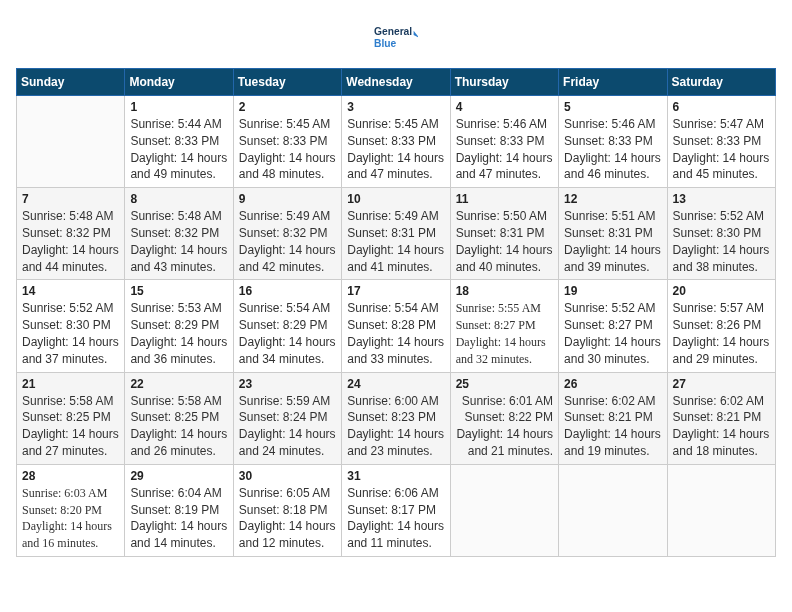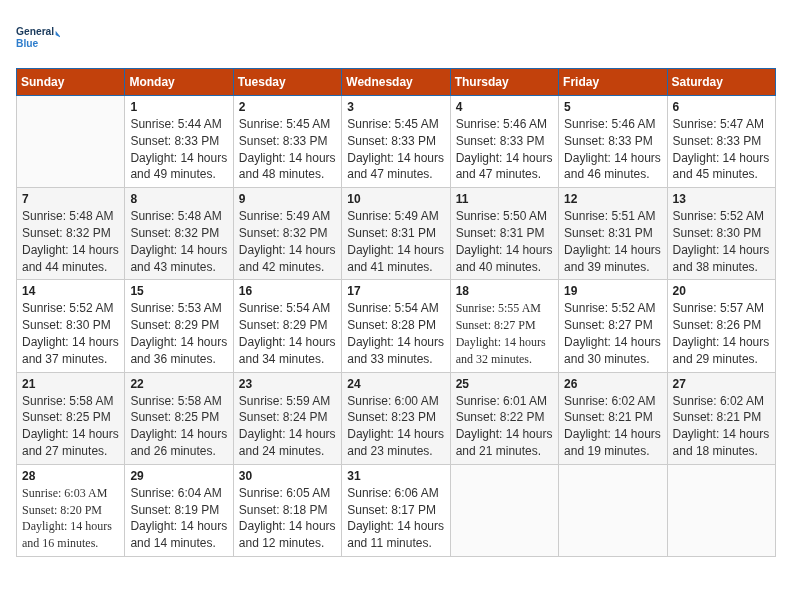--- a/index.html
+++ b/index.html
@@ -5,21 +5,21 @@
     * { box-sizing: border-box; margin: 0; padding: 0; }
     body {
       font-family: Arial, sans-serif;
       background: #fff;
       width: 792px;
       min-height: 612px;
       padding: 16px;
     }
     .header {
       display: flex;
-      justify-content: flex-start;
+      justify-content: center;
       align-items: flex-start;
       margin-bottom: 8px;
     }
     .logo {
       display: flex;
       align-items: center;
       gap: 4px;
     }
     .title-block { text-align: right; }
     .month-title {
@@ -32,21 +32,21 @@
       font-size: 15px;
       color: #333;
       margin-top: 2px;
     }
     table {
       width: 100%;
       border-collapse: collapse;
       table-layout: fixed;
     }
     thead th {
-      background-color: #c2410c;
+      background-color: #0c4a6e;
       color: #fff;
       font-size: 12px;
       font-weight: bold;
       padding: 6px 4px;
       text-align: left;
       border: 1px solid #2266aa;
     }
     tbody td {
       border: 1px solid #ccc;
       vertical-align: top;
@@ -272,21 +272,21 @@
         </td>
         <td>
           <span class="day-num">24</span>
           <div class="day-info" style="white-space: pre-line;">Sunrise: 6:00 AM
 Sunset: 8:23 PM
 Daylight: 14 hours
 and 23 minutes.</div>
         </td>
         <td>
           <span class="day-num">25</span>
-          <div class="day-info" style="white-space: pre-line;">Sunrise: 6:01 AM
+          <div class="day-info" style="white-space: pre-line; text-align: right;">Sunrise: 6:01 AM
 Sunset: 8:22 PM
 Daylight: 14 hours
 and 21 minutes.</div>
         </td>
         <td>
           <span class="day-num">26</span>
           <div class="day-info" style="white-space: pre-line;">Sunrise: 6:02 AM
 Sunset: 8:21 PM
 Daylight: 14 hours
 and 19 minutes.</div>

